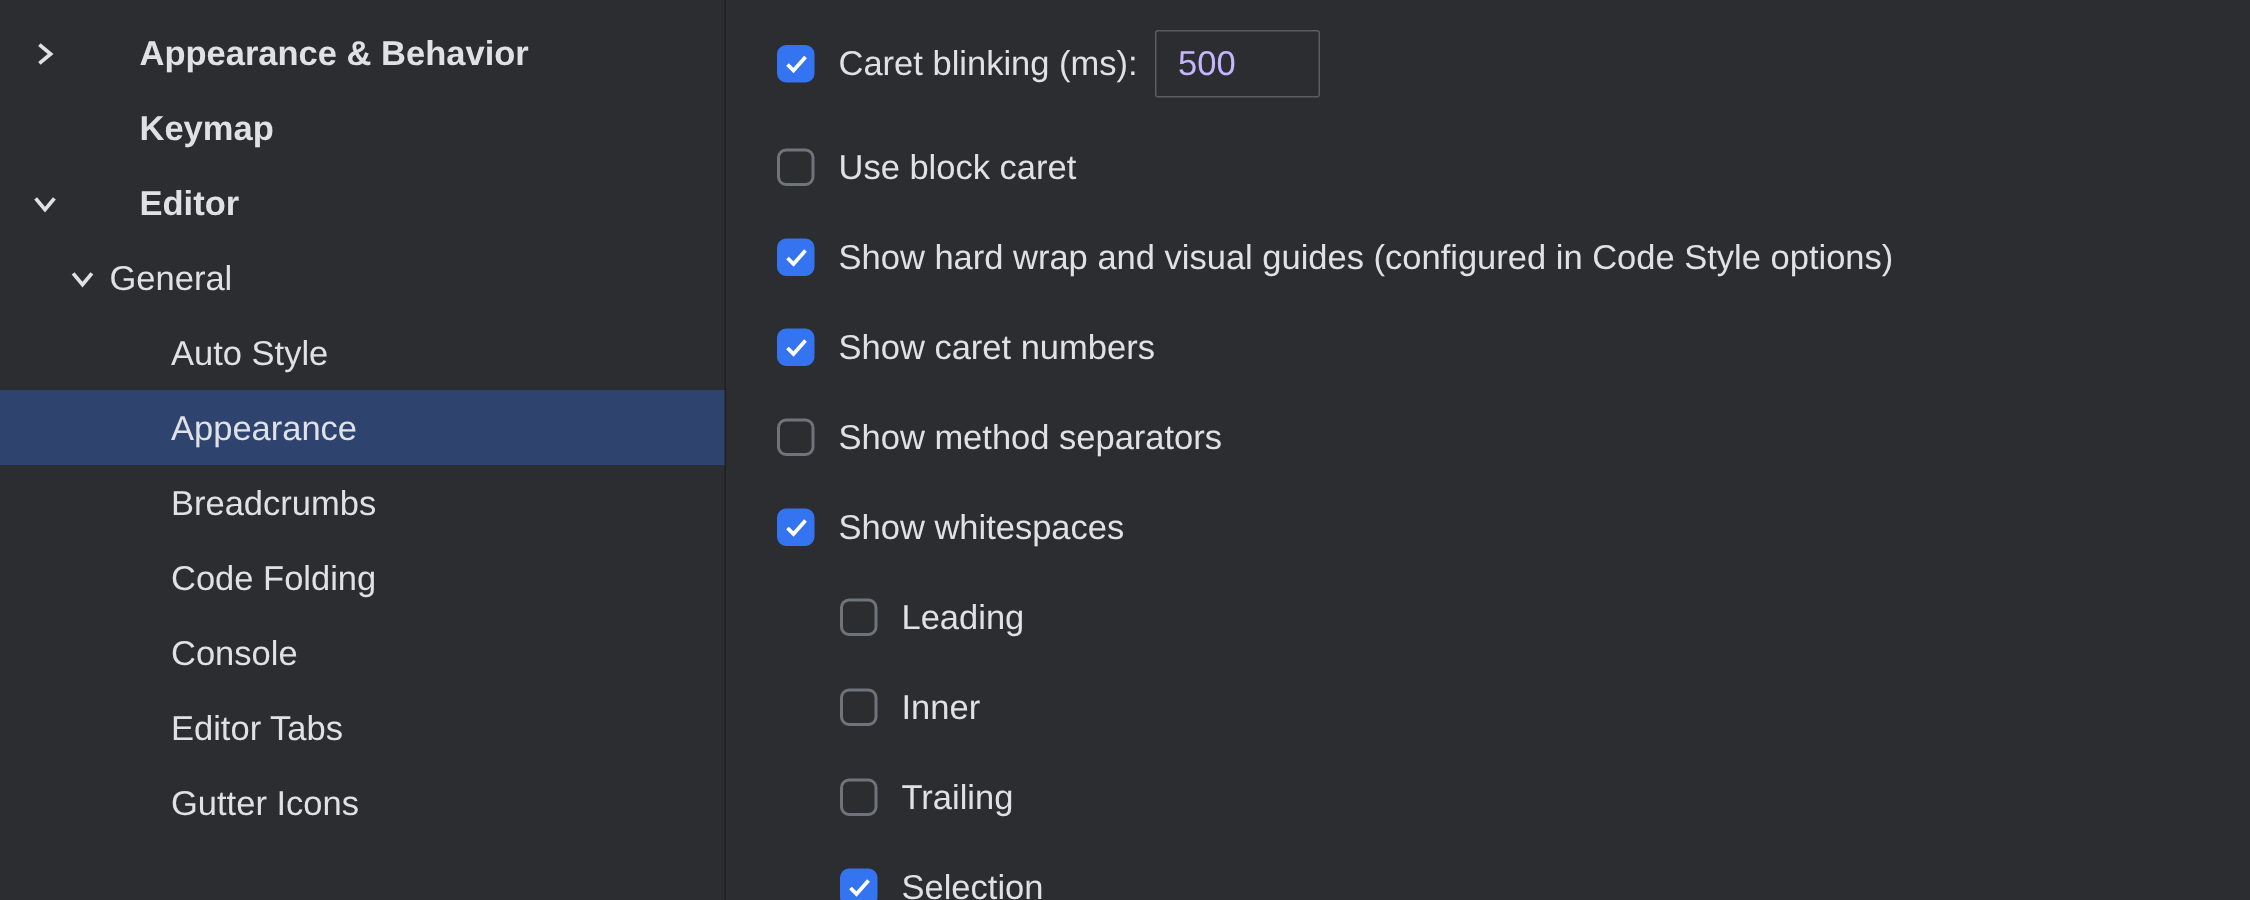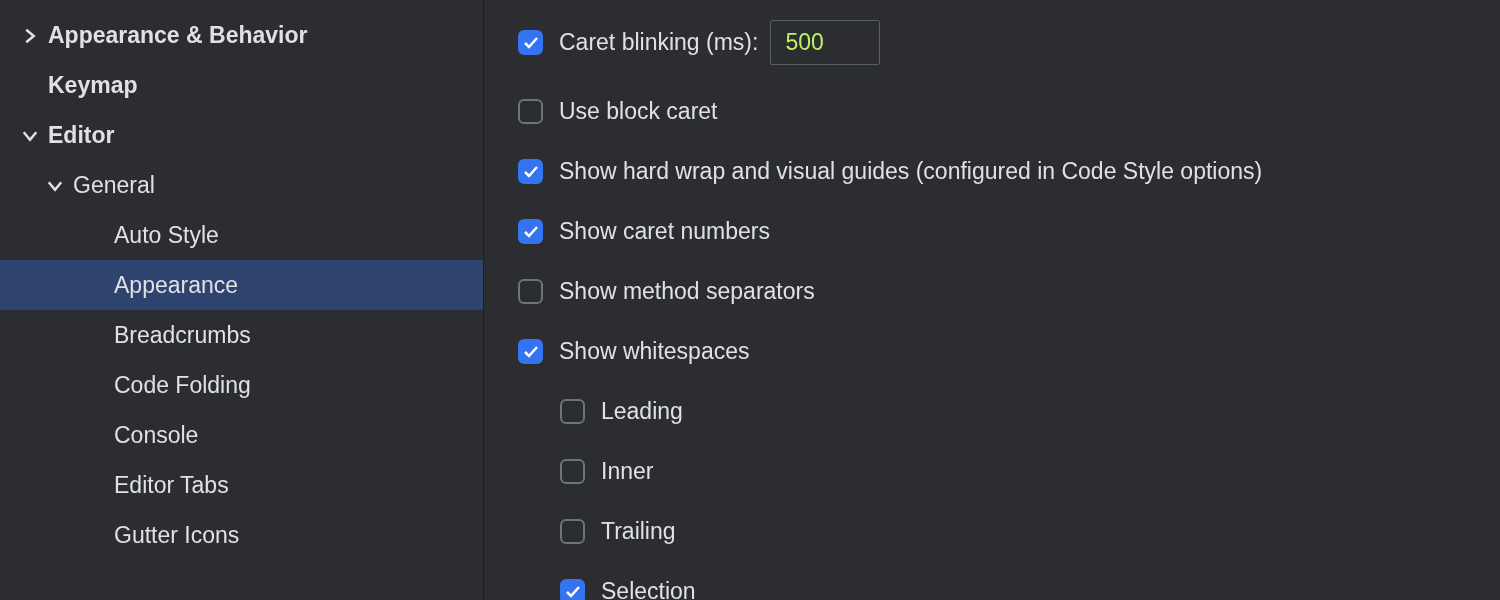--- a/index.html
+++ b/index.html
@@ -25,20 +25,21 @@
     .tree-item {
       display: flex;
       align-items: center;
       height: 50px;
       font-size: 23px;
       cursor: pointer;
       color: #DFE1E5;
     }
     .tree-item.bold {
       font-weight: 700;
+      gap: 45px;
     }
     .tree-item.selected {
       background: #2E436E;
     }
     .chevron {
       width: 20px;
       height: 20px;
       margin-left: 20px;
       margin-right: 8px;
       flex-shrink: 0;
@@ -92,21 +93,21 @@
       display: none;
       width: 16px;
       height: 16px;
     }
     .label {
       color: #DFE1E5;
     }
     .input-box {
       border: 1px solid #5A5D63;
       background: transparent;
-      color: #bef264;
+      color: #c4b5fd;
       font-size: 23px;
       padding: 8px 14px;
       width: 110px;
       margin-left: 12px;
       border-radius: 2px;
     }
   </style>
 </head>
 <body>
 

